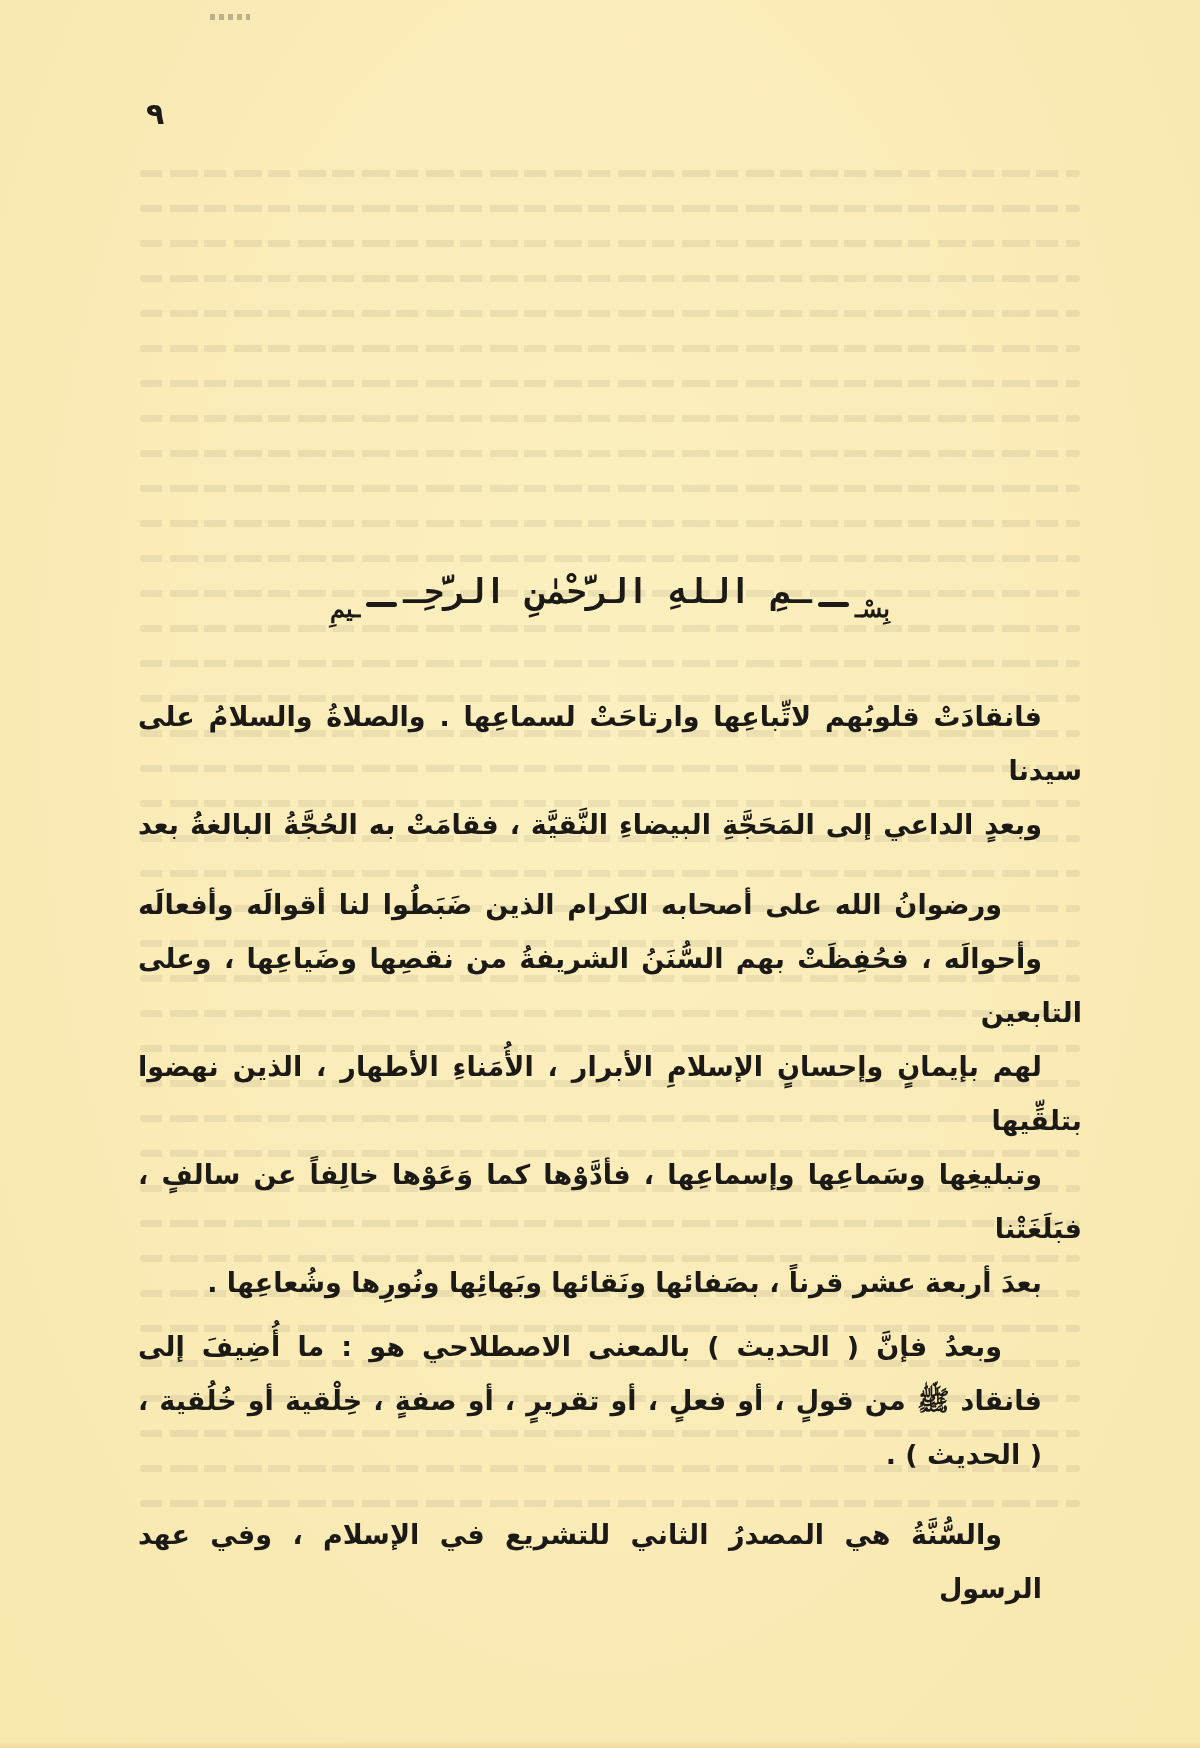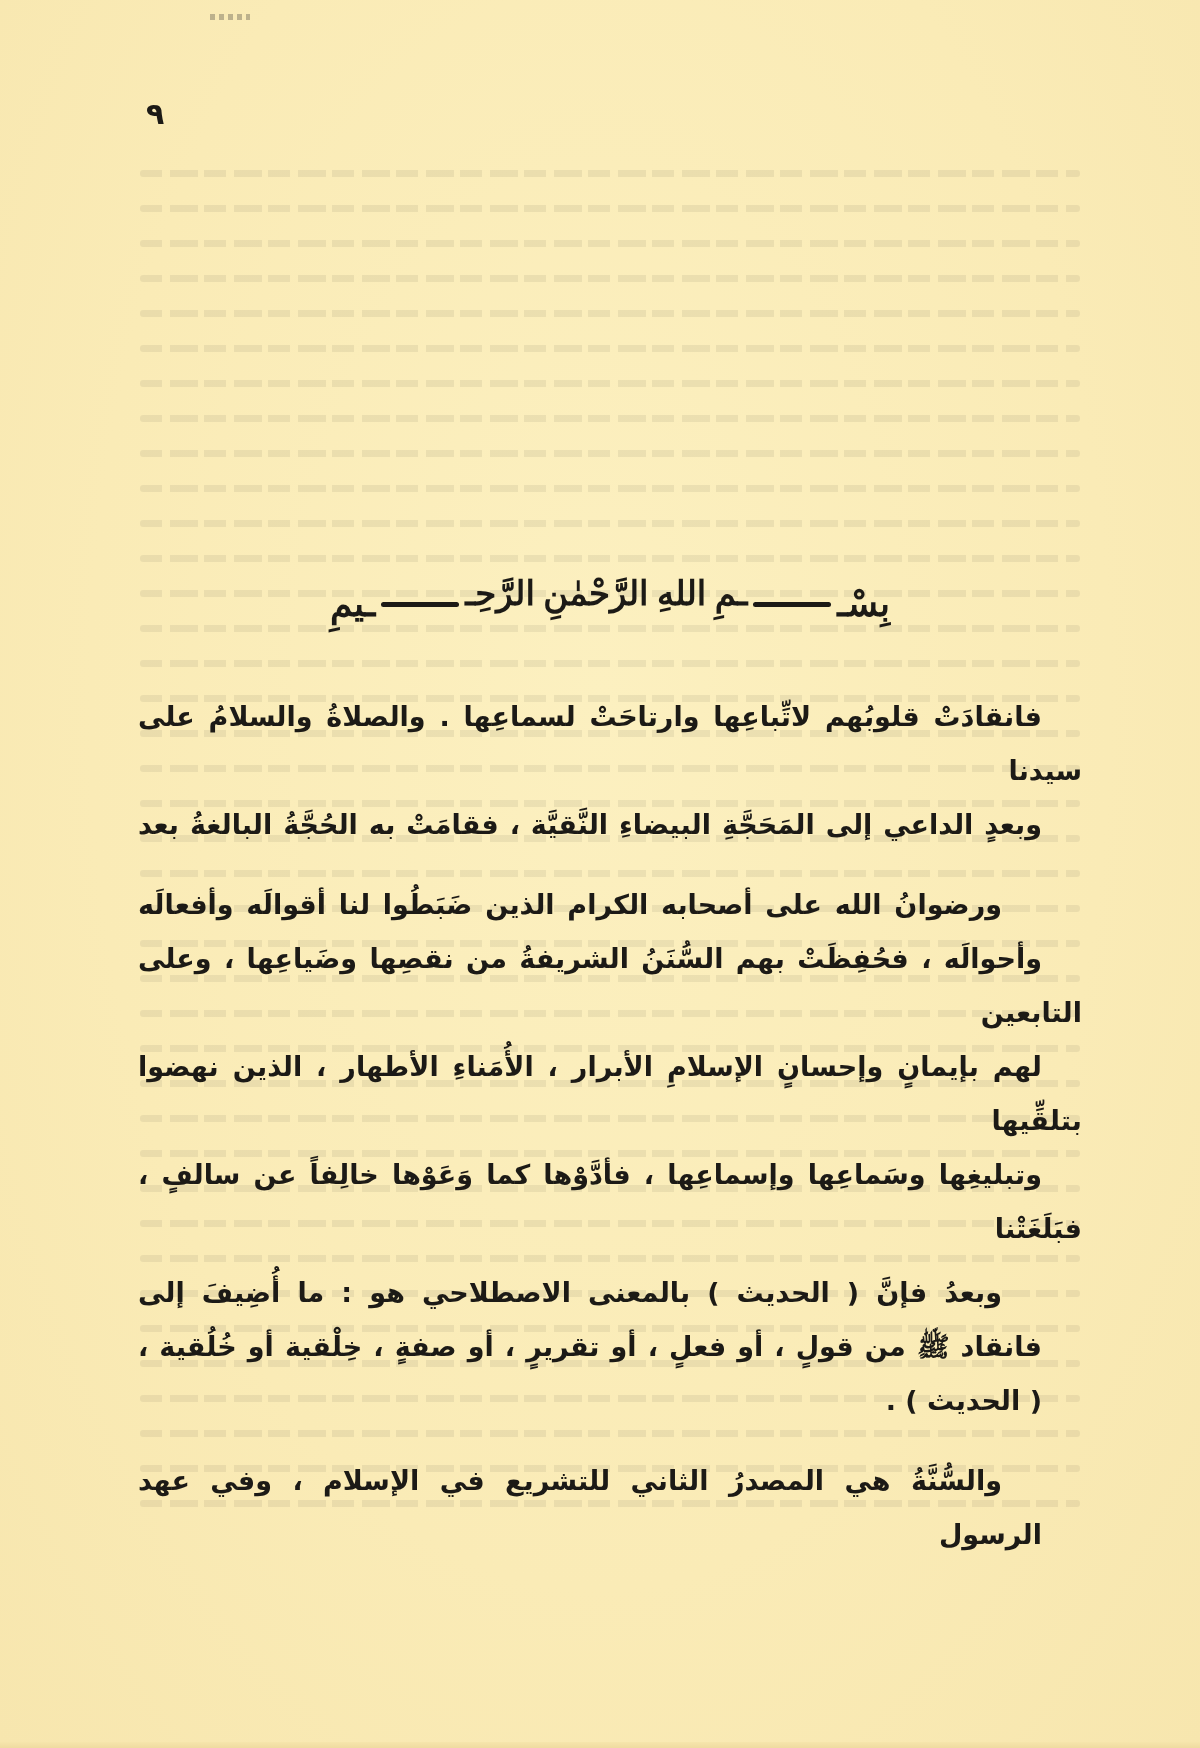--- a/index.html
+++ b/index.html
@@ -61,27 +61,27 @@
       width: 560px;
       height: 70px;
       direction: rtl;
       display: flex;
       align-items: flex-end;
       justify-content: space-between;
     }
     .bismillah .word-start,
     .bismillah .word-end {
       font-family: "DejaVu Serif", serif;
-      font-size: 36px;
+      font-size: 24px;
       font-weight: bold;
       line-height: 1;
       padding-bottom: 4px;
     }
     .bismillah .word-mid {
-      font-family: Liberation Serif, serif;
+      font-family: Liberation Mono, monospace;
       font-size: 34px;
       font-weight: bold;
       line-height: 1;
       padding-bottom: 14px;
     }
     .bismillah .stroke {
       flex: 1;
       height: 5px;
       background: #1c1a16;
       border-radius: 3px;
@@ -193,20 +193,21 @@
     <p class="para">
       <span class="line">فانقادَتْ قلوبُهم لاتِّباعِها وارتاحَتْ لسماعِها . والصلاةُ والسلامُ على سيدنا</span>
       <span class="line">وبعدٍ الداعي إلى المَحَجَّةِ البيضاءِ النَّقيَّة ، فقامَتْ به الحُجَّةُ البالغةُ بعد</span>
     </p>
 
     <p class="para spaced">
       <span class="line indent">ورضوانُ الله على أصحابه الكرام الذين ضَبَطُوا لنا أقوالَه وأفعالَه</span>
       <span class="line">وأحوالَه ، فحُفِظَتْ بهم السُّنَنُ الشريفةُ من نقصِها وضَياعِها ، وعلى التابعين</span>
       <span class="line">لهم بإيمانٍ وإحسانٍ الإسلامِ الأبرار ، الأُمَناءِ الأطهار ، الذين نهضوا بتلقِّيها</span>
       <span class="line">وتبليغِها وسَماعِها وإسماعِها ، فأدَّوْها كما وَعَوْها خالِفاً عن سالفٍ ، فبَلَغَتْنا</span>
+      <span class="line last">بعدَ أربعة عشر قرناً ، بصَفائها ونَقائها وبَهائِها ونُورِها وشُعاعِها .</span>
     </p>
 
     <p class="para tight">
       <span class="line indent">وبعدُ فإنَّ ( الحديث ) بالمعنى الاصطلاحي هو : ما أُضِيفَ إلى</span>
       <span class="line">فانقاد ﷺ من قولٍ ، أو فعلٍ ، أو تقريرٍ ، أو صفةٍ ، خِلْقية أو خُلُقية ،</span>
       <span class="line last">( الحديث ) .</span>
     </p>
 
     <p class="para spaced">
       <span class="line indent">والسُّنَّةُ هي المصدرُ الثاني للتشريع في الإسلام ، وفي عهد الرسول</span>

